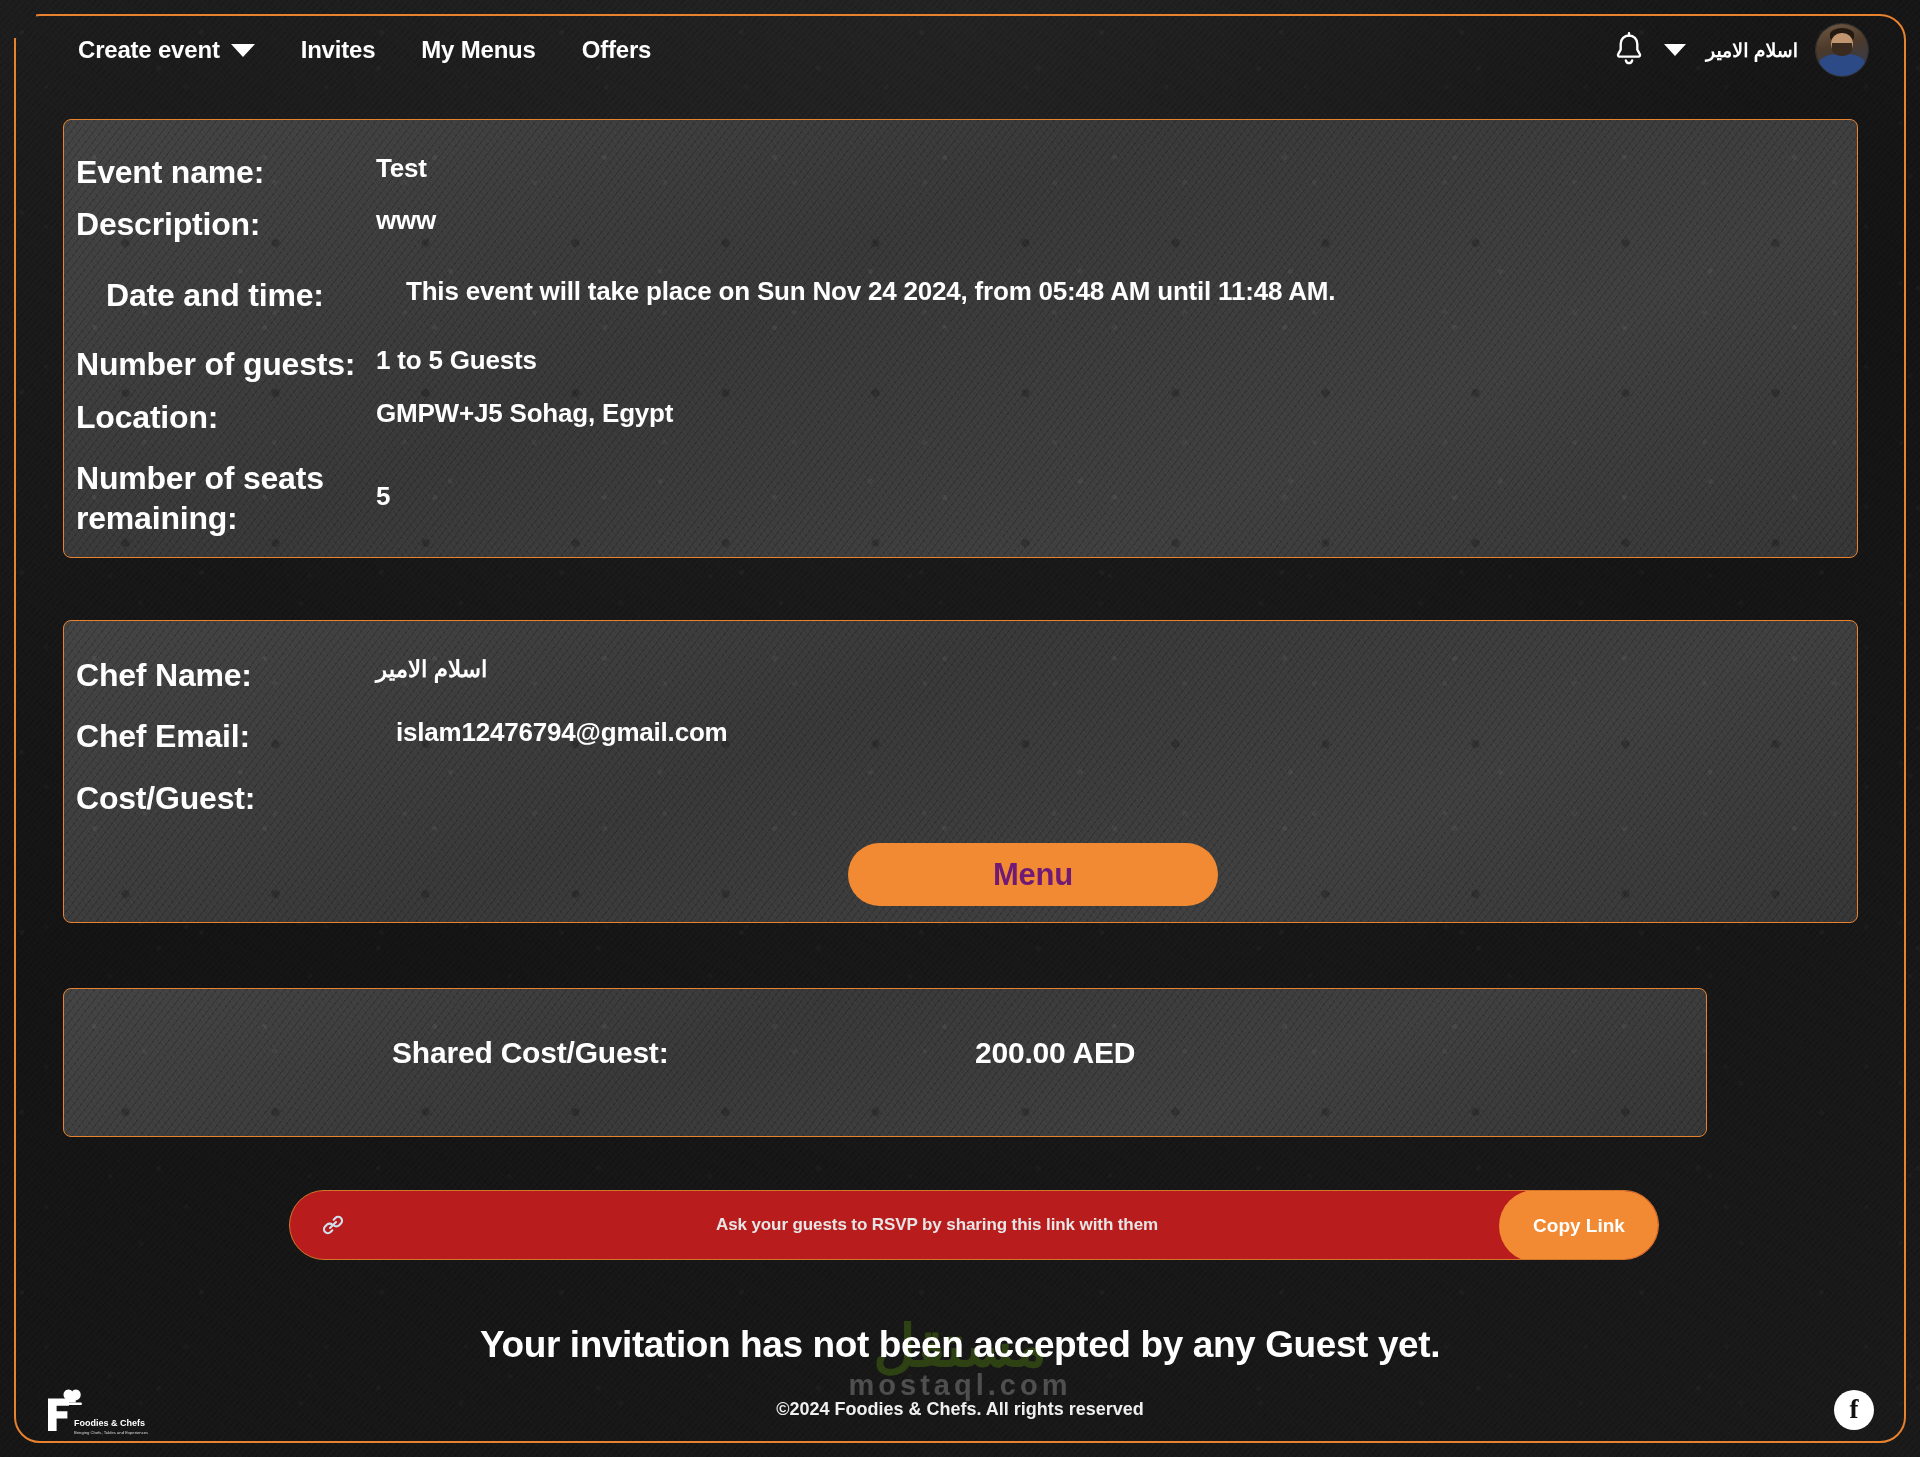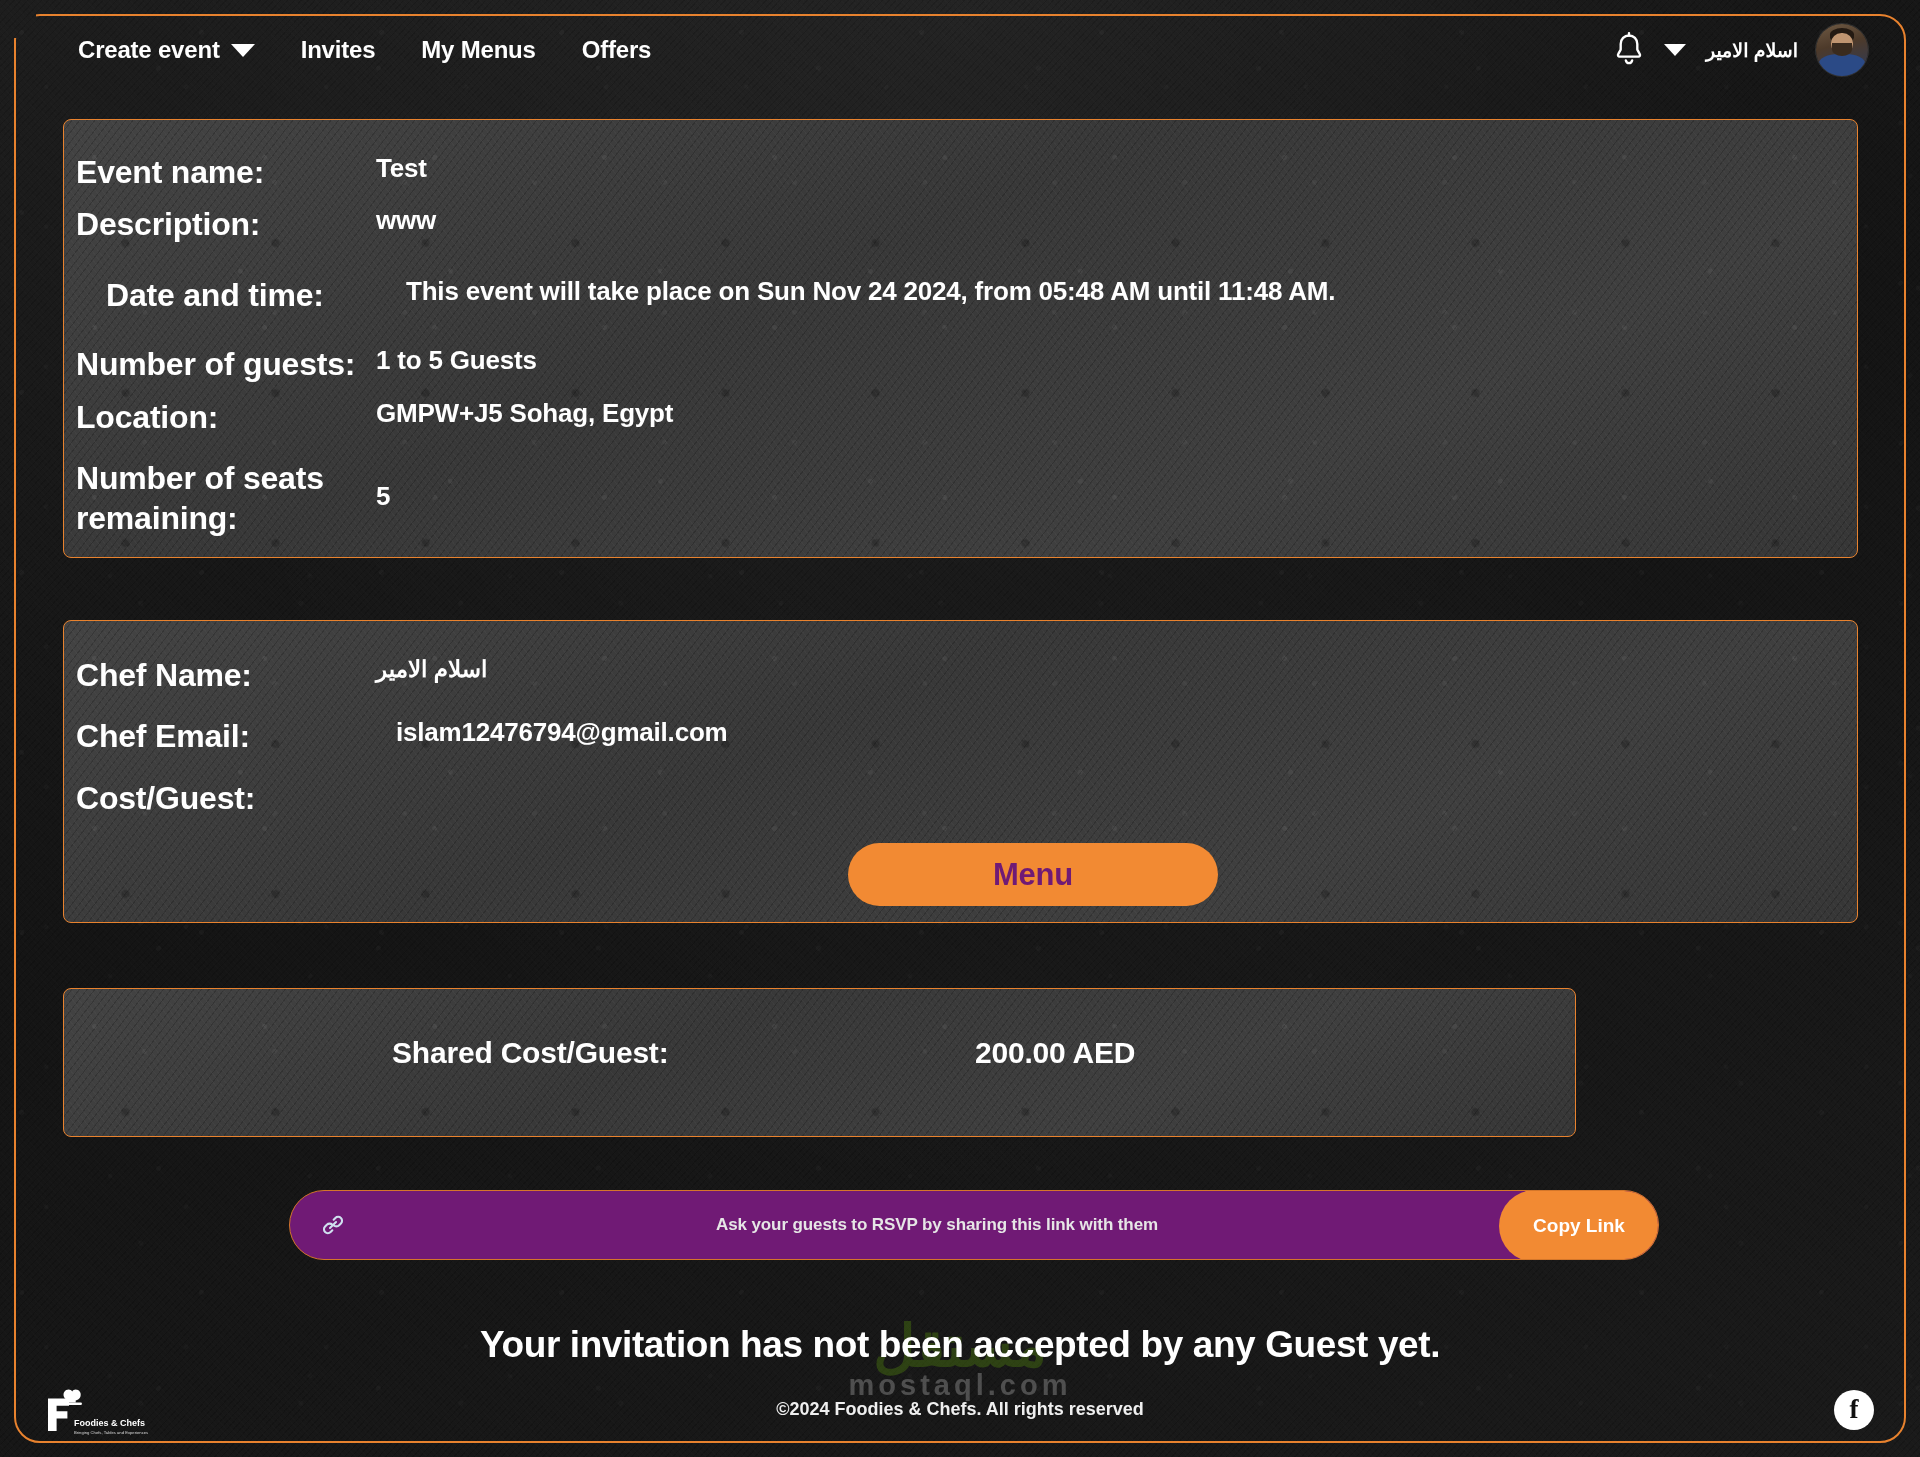--- a/index.html
+++ b/index.html
@@ -246,21 +246,21 @@
     color: #701a75;
     font-family: "Liberation Sans", sans-serif;
     font-size: 31px;
     font-weight: 700;
     letter-spacing: -0.2px;
     cursor: pointer;
     z-index: 5;
   }
 
   
-  #shared-card { left: 63px; top: 988px; width: 1513px; height: 149px; padding-left: 11px; }
+  #shared-card { left: 63px; top: 988px; width: 1644px; height: 149px; padding-left: 11px; }
 
   .shared-row {
     position: absolute;
     top: 47px;
     left: 328px;
     display: flex;
     align-items: center;
   }
   .shared-label {
     width: 583px;
@@ -278,21 +278,21 @@
 
   
   .share-bar {
     position: absolute;
     left: 289px;
     top: 1190px;
     width: 1370px;
     height: 70px;
     border: 1.5px solid #d4762a;
     border-radius: 36px;
-    background: #701a75;
+    background: #b91c1c;
     display: flex;
     align-items: center;
     overflow: hidden;
   }
   .link-icon {
     margin-left: 30px;
     width: 26px; height: 26px;
     flex: none;
   }
   .share-text {

